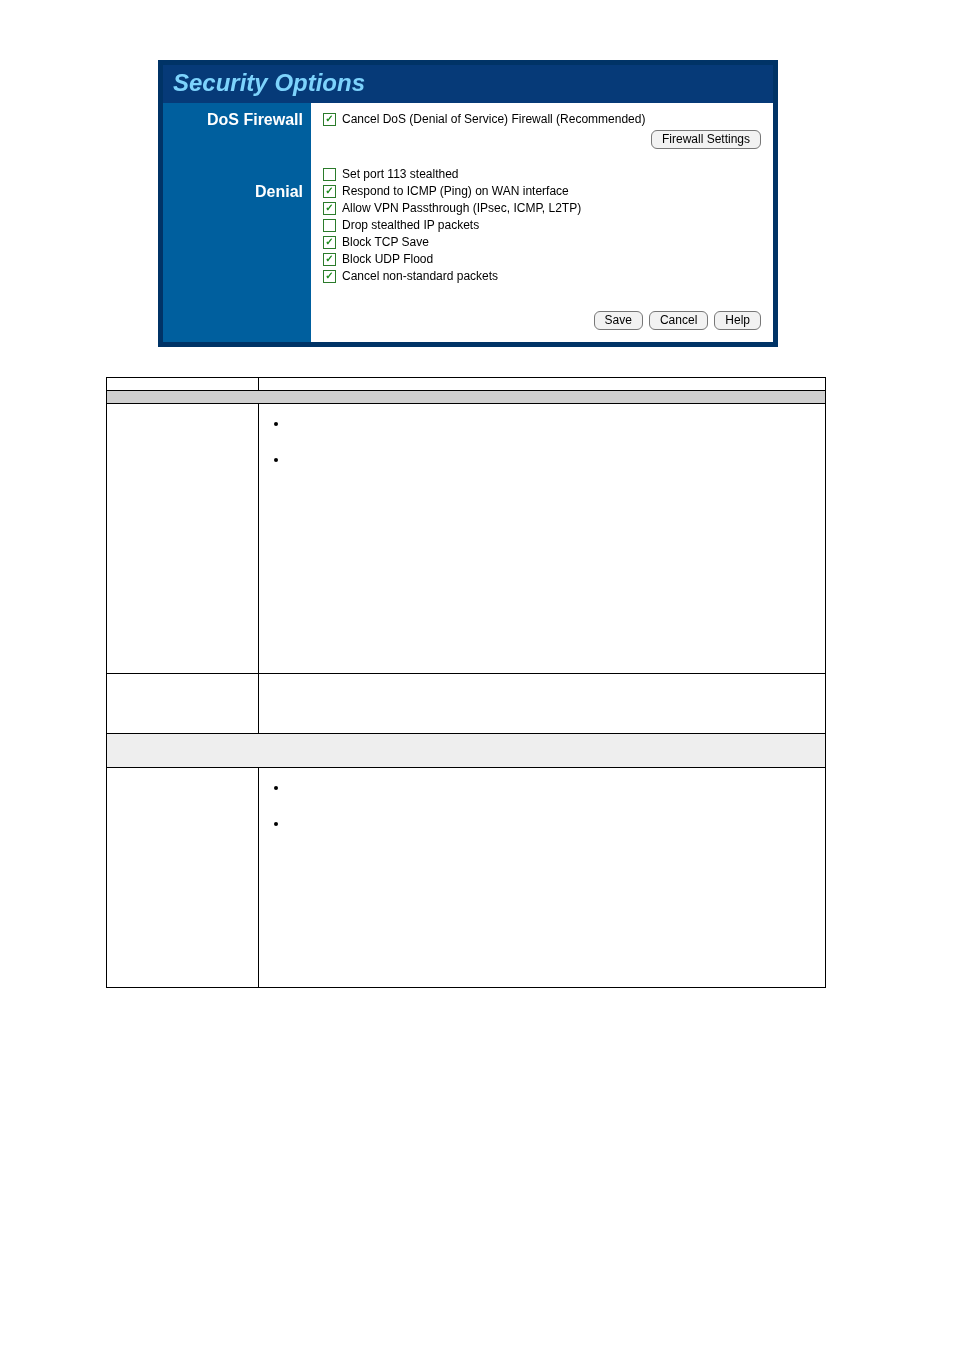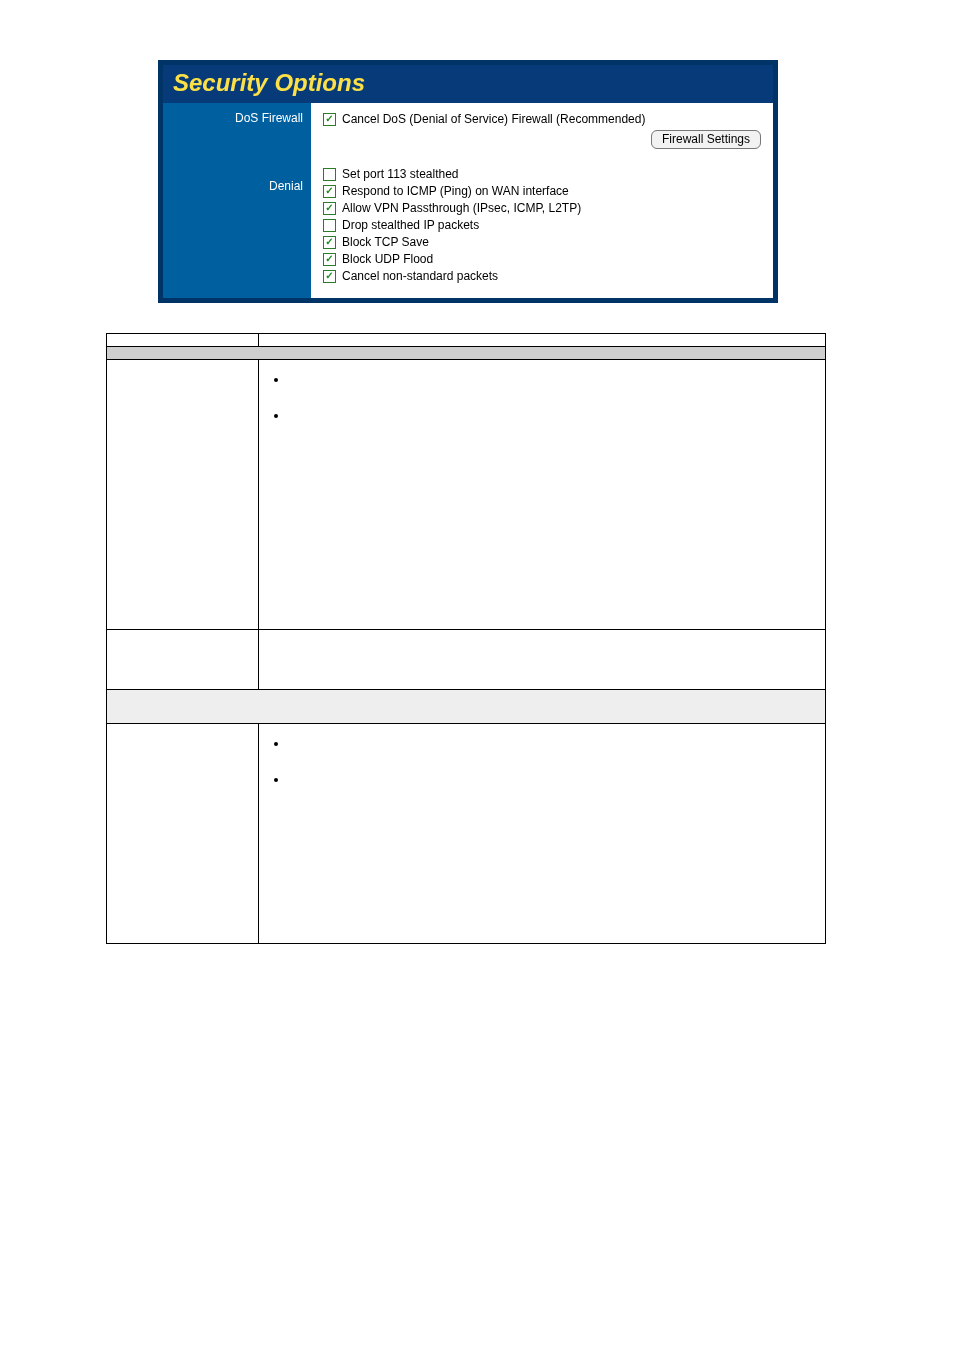--- a/index.html
+++ b/index.html
@@ -22,33 +22,33 @@
   }
   .panel-header {
     background: #063a78;
     padding: 4px 0 6px 10px;
   }
   .panel-title {
     font-family: Arial, sans-serif;
     font-size: 24px;
     font-weight: bold;
     font-style: italic;
-    color: #fde047;
+    color: #7dd3fc;
     letter-spacing: 0;
   }
   .panel-body {
     display: flex;
     background: #fff;
   }
   .side {
     width: 148px;
     background: #005f9e;
     color: #fff;
-    font-size: 12px;
-    font-weight: normal;
+    font-size: 16px;
+    font-weight: bold;
     text-align: right;
     padding: 8px 8px 0 17px;
   }
   .side .spacer { height: 54px; }
   .content {
     flex: 1;
     padding: 6px 12px 12px 12px;
     color: #000;
   }
   .row { display: flex; align-items: center; margin: 3px 0; }
@@ -165,20 +165,25 @@
       </div>
       <div class="row">
         <span class="chk">✓</span>
         <span>Block UDP Flood</span>
       </div>
       <div class="row">
         <span class="chk">✓</span>
         <span>Cancel non-standard packets</span>
       </div>
 
+      <div class="btnrow">
+        <span class="btn">Save</span>
+        <span class="btn">Cancel</span>
+        <span class="btn">Help</span>
+      </div>
 
     </div>
   </div>
 </div>
 
 <table class="desc-table">
   <tbody>
       <tr>
     <td class="lbl"></td>
     <td></td>

